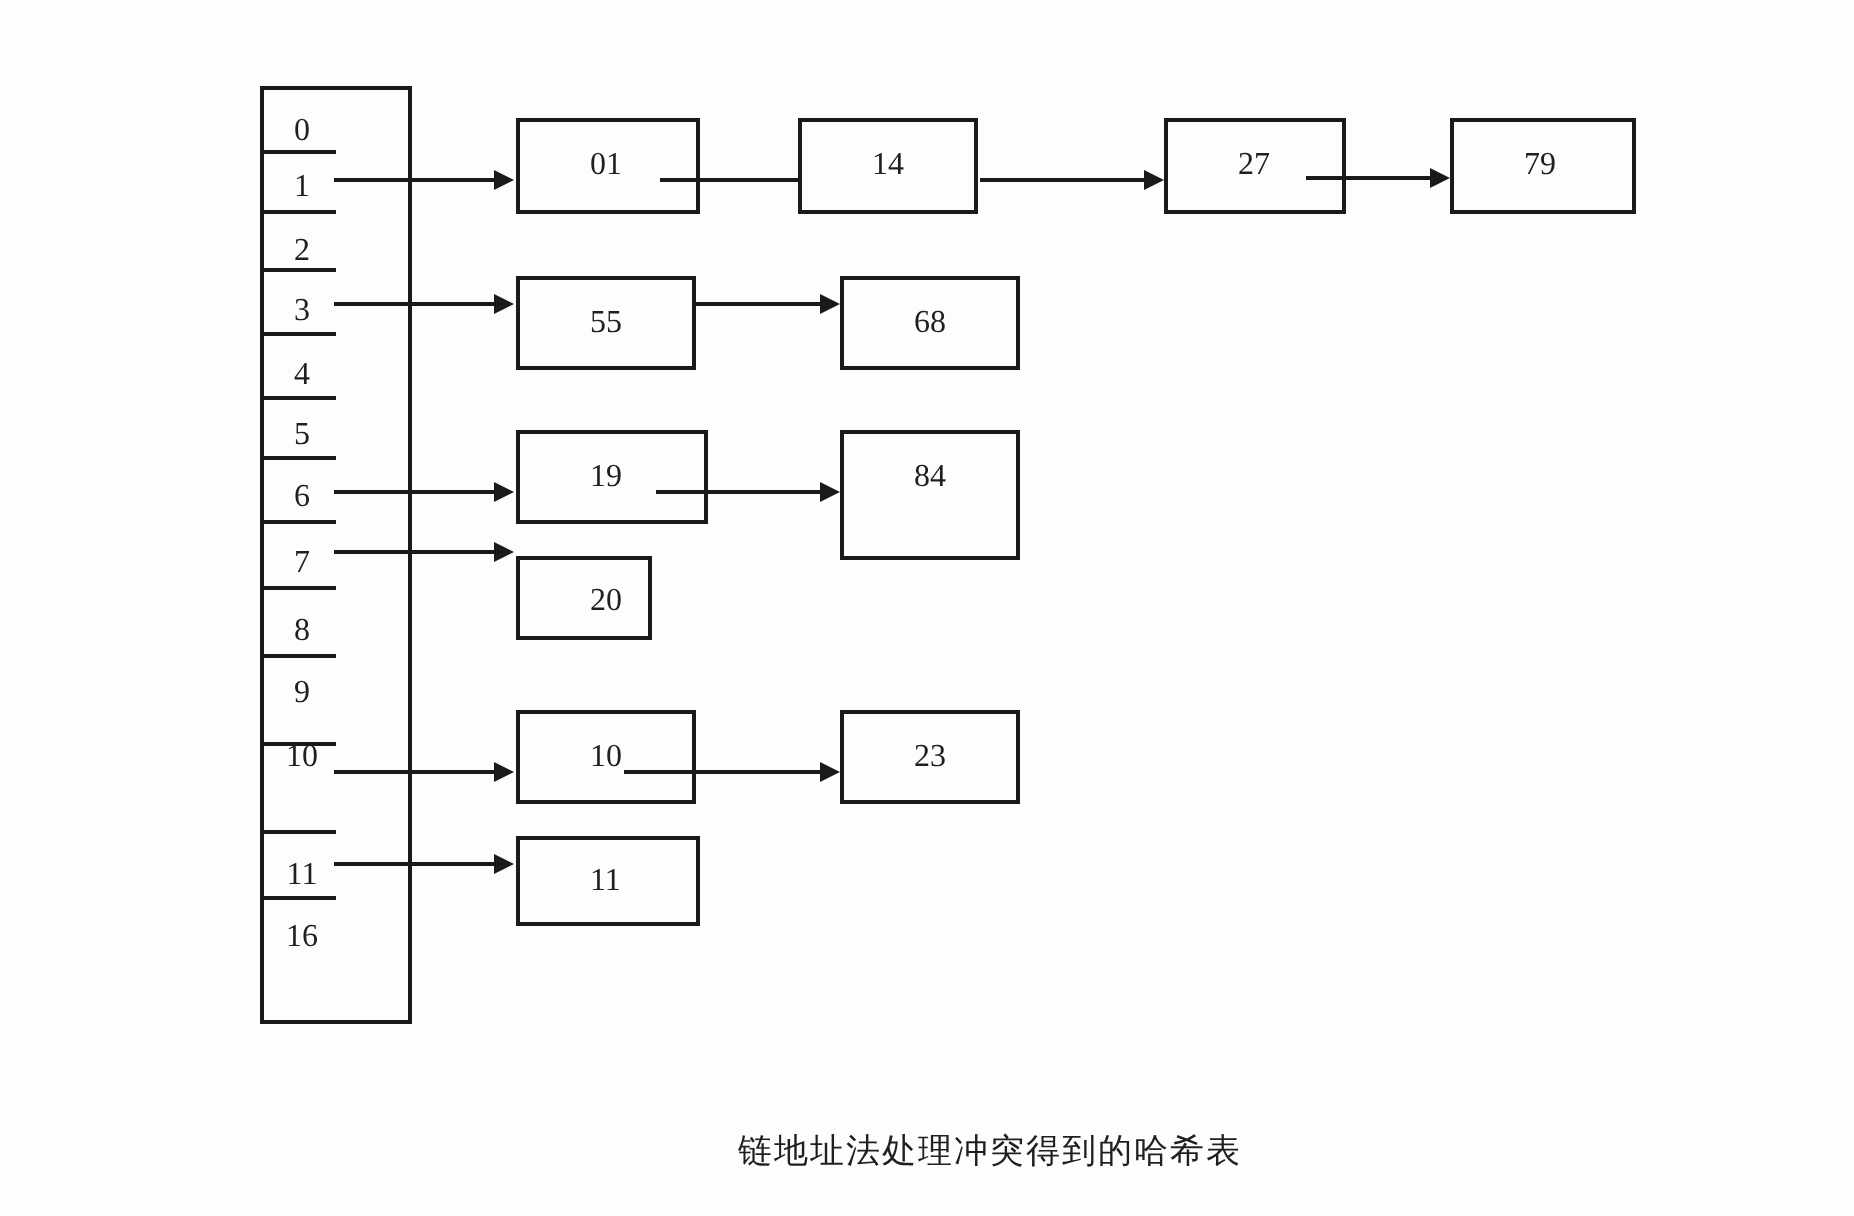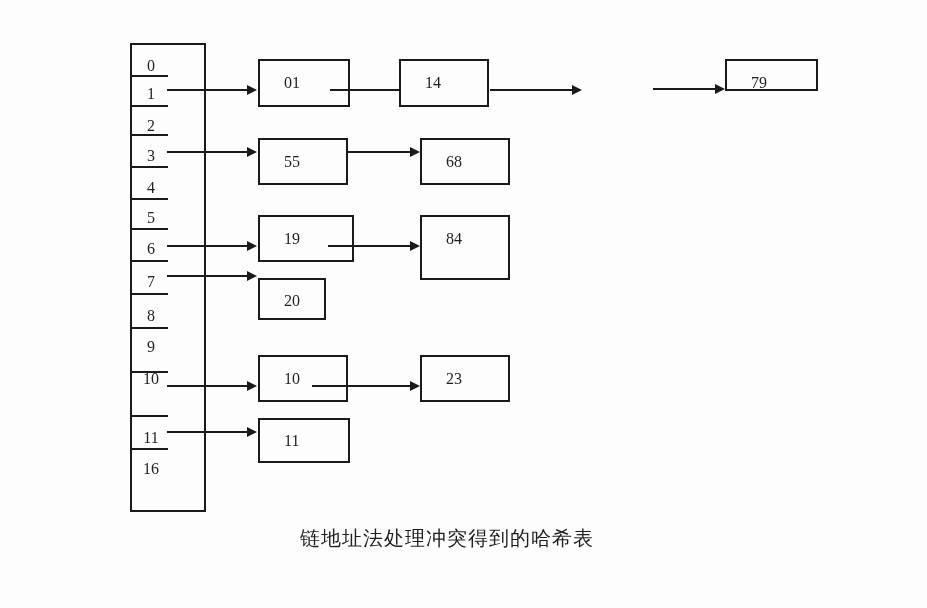--- a/index.html
+++ b/index.html
@@ -26,32 +26,32 @@
   .slot-label{
     position:absolute;left:137px;width:28px;text-align:center;
     font-size:16px;line-height:20px;color:var(--text);
   }
   
   .node{
     position:absolute;border:2px solid var(--line);box-sizing:border-box;
     background:var(--background);
   }
   .node span{
-    display:block;padding-left:24px;font-size:16px;color:var(--text);
+    display:block;padding-left:35px;font-size:16px;color:var(--text);
   }
   
   .hl{position:absolute;height:2px;background:var(--line);}
   .ah{
     position:absolute;width:0;height:0;
     border-top:5px solid transparent;border-bottom:5px solid transparent;
     border-left:10px solid var(--line);
   }
   .caption{
-    position:absolute;left:300px;top:525px;width:390px;
-    font-size:20px;letter-spacing:1px;color:var(--text);
+    position:absolute;left:300px;top:564px;width:390px;text-align:center;
+    font-size:17px;letter-spacing:1px;color:var(--text);
     font-family:"Liberation Sans", sans-serif;
   }
 </style>
 </head>
 <body>
 
 <div class="stage">
 
   <div class="table-outline"></div>
 
@@ -98,23 +98,26 @@
   <div class="node" style="left:258px;top:59px;width:92px;height:48px">
     <span style="line-height:44px">01</span>
   </div>
   <div class="hl" style="left:330px;top:89px;width:80px"></div>
   <div class="ah" style="left:410px;top:85px"></div>
   <div class="node" style="left:399px;top:59px;width:90px;height:48px">
     <span style="line-height:44px">14</span>
   </div>
   <div class="hl" style="left:490px;top:89px;width:82px"></div>
   <div class="ah" style="left:572px;top:85px"></div>
+  <div class="node" style="left:582px;top:59px;width:91px;height:48px">
+    <span style="line-height:44px">27</span>
+  </div>
   <div class="hl" style="left:653px;top:88px;width:62px"></div>
   <div class="ah" style="left:715px;top:84px"></div>
-  <div class="node" style="left:725px;top:59px;width:93px;height:32px">
+  <div class="node" style="left:725px;top:59px;width:93px;height:48px">
     <span style="line-height:44px">79</span>
   </div>
 
   <div class="node" style="left:258px;top:138px;width:90px;height:47px">
     <span style="line-height:43px">55</span>
   </div>
   <div class="hl" style="left:348px;top:151px;width:62px"></div>
   <div class="ah" style="left:410px;top:147px"></div>
   <div class="node" style="left:420px;top:138px;width:90px;height:47px">
     <span style="line-height:43px">68</span>

